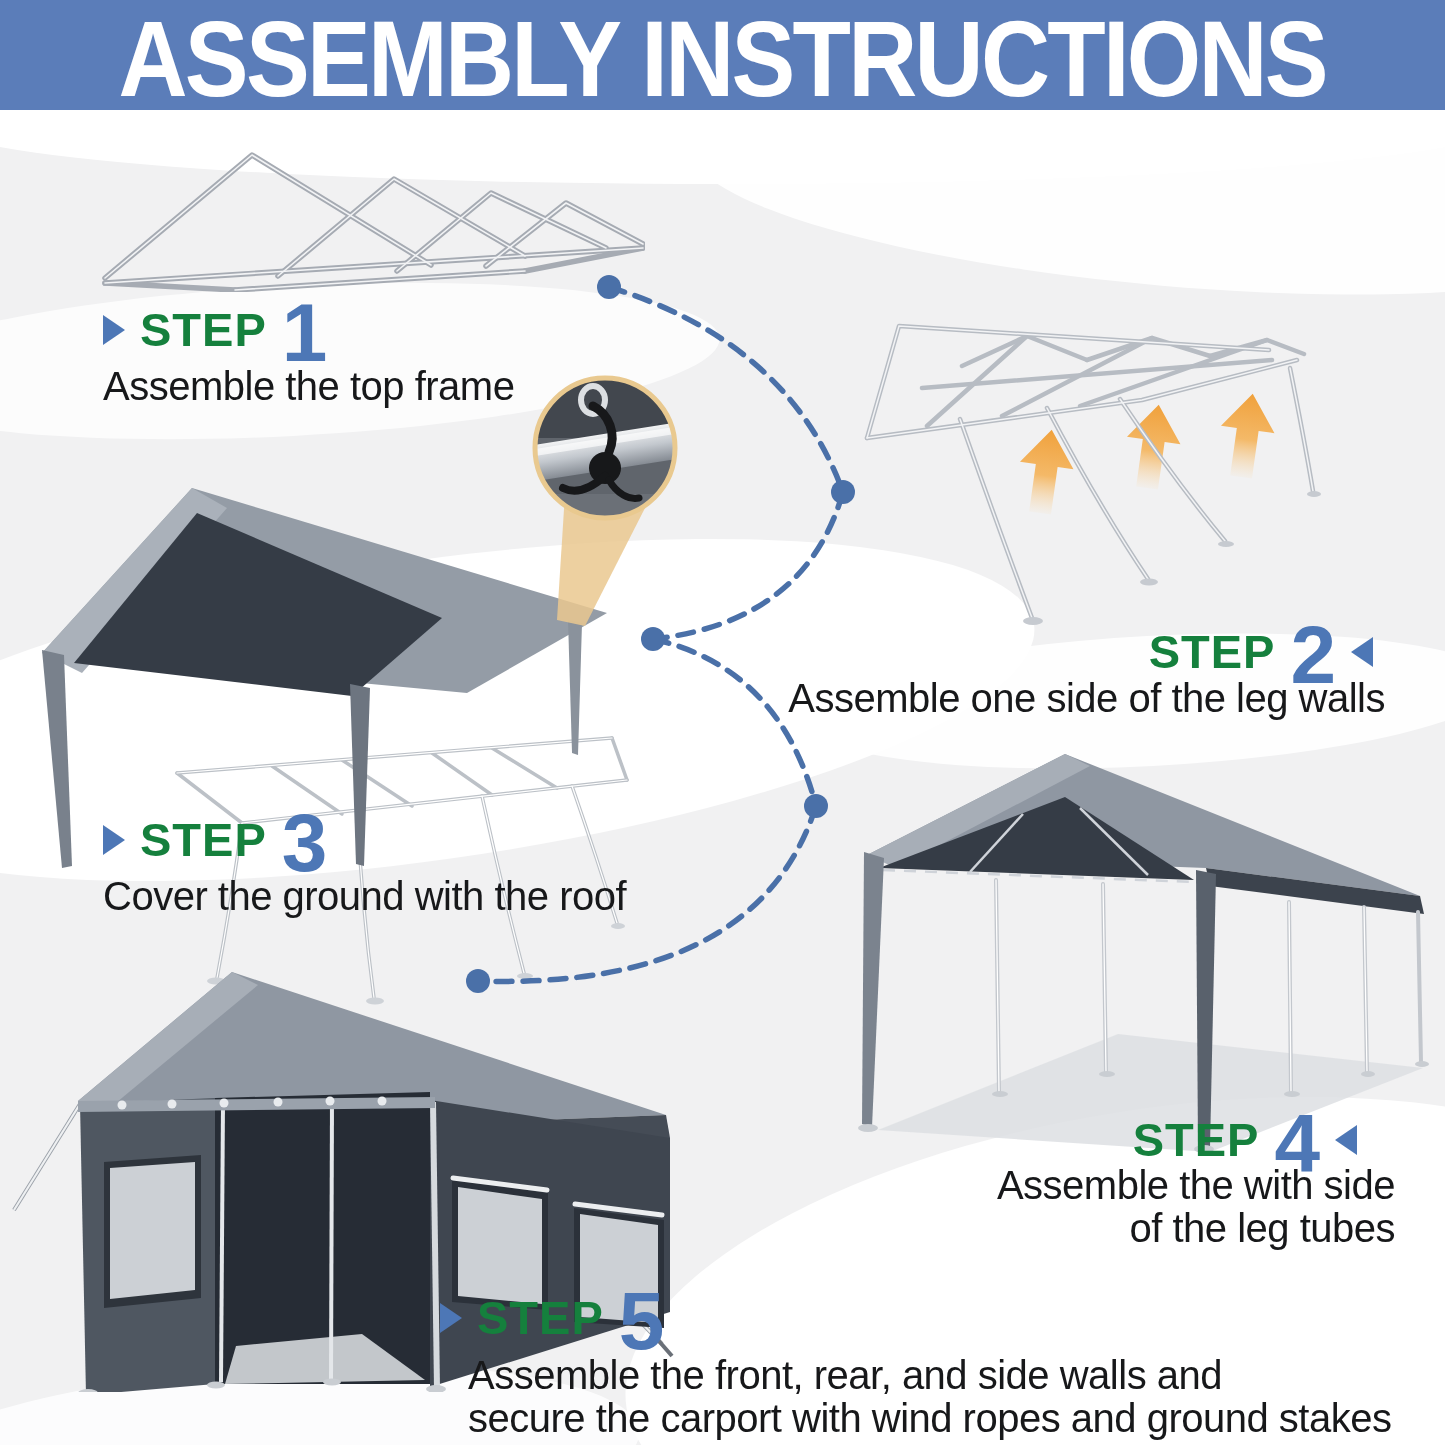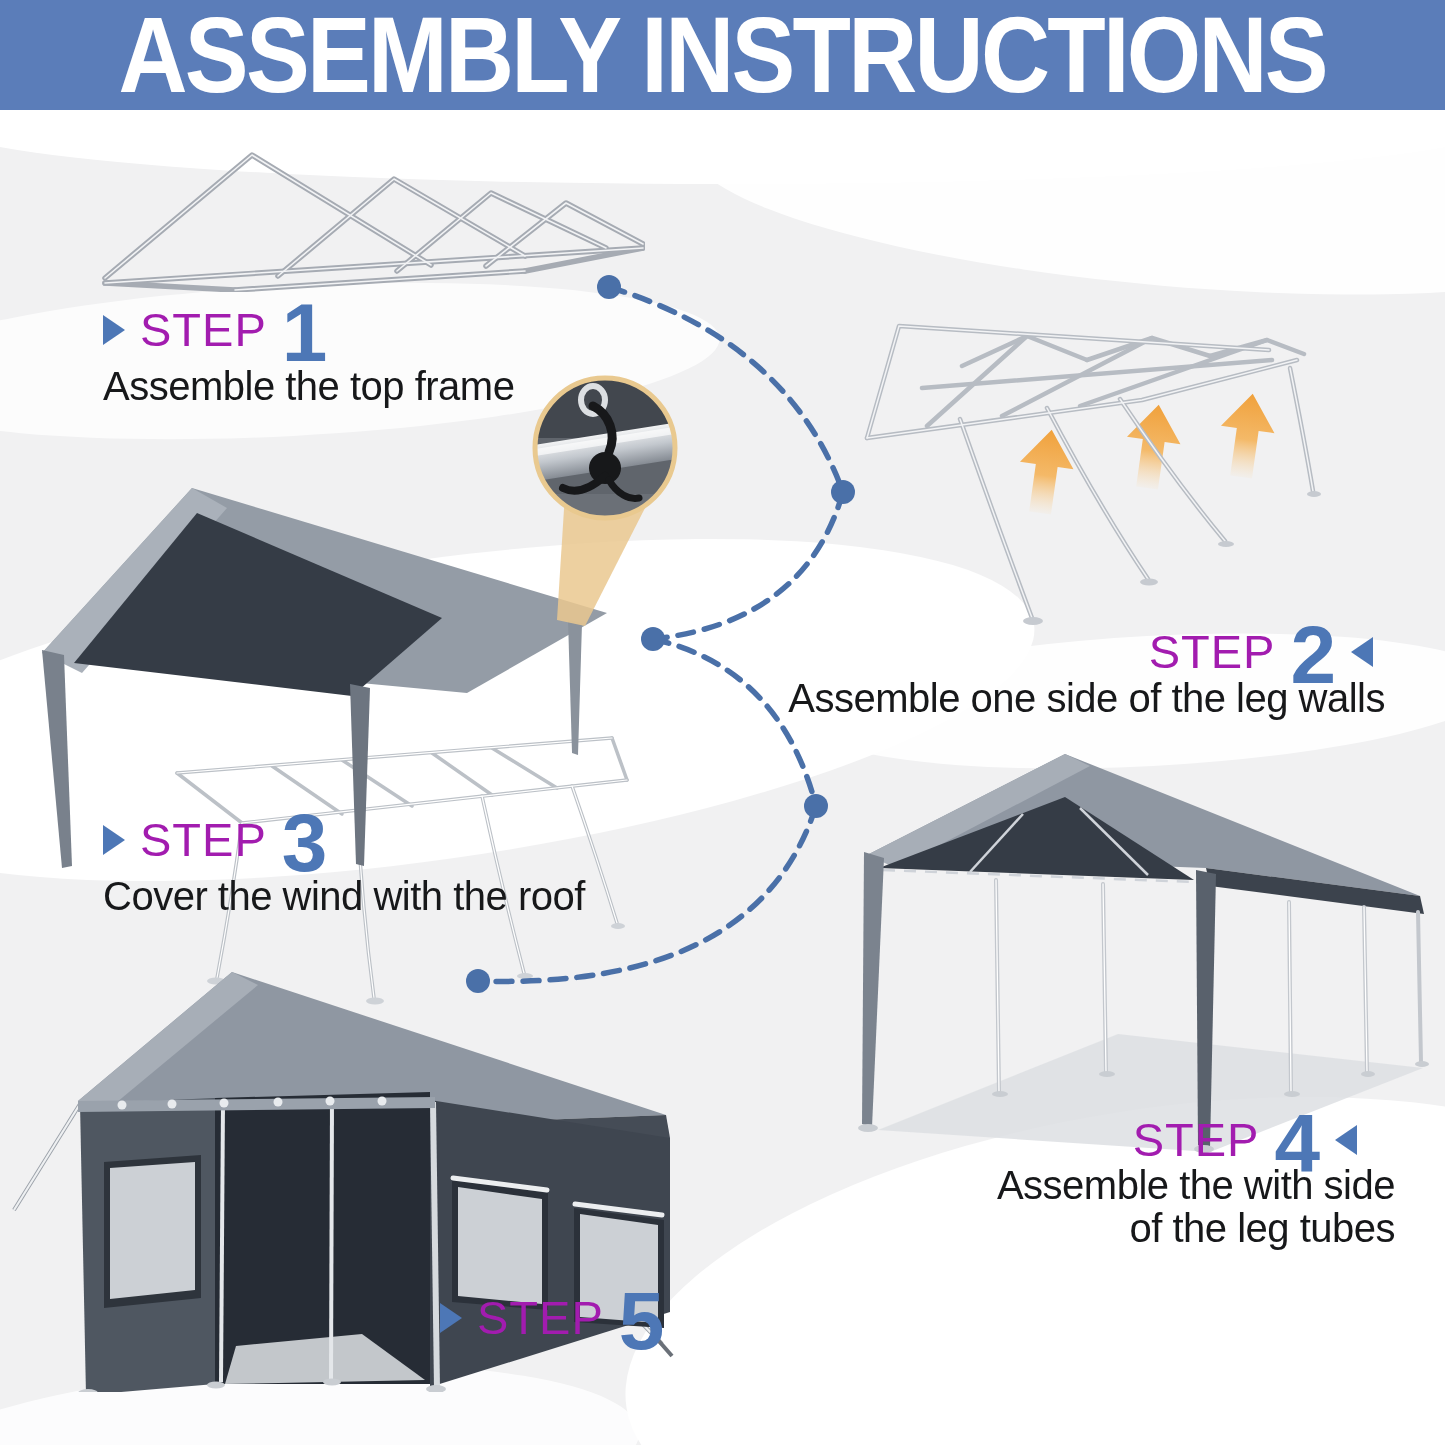--- a/index.html
+++ b/index.html
@@ -14,30 +14,30 @@
   .sw-topright { top:96px; left:690px; width:960px; height:190px; transform:rotate(5deg); opacity:.9; }
   .sw-lefttop { top:286px; left:-140px; width:860px; height:150px; transform:rotate(-3deg); opacity:.75; }
   .sw-mid { top:560px; left:-180px; width:1220px; height:300px; transform:rotate(-8deg); opacity:.95; }
   .sw-mid2 { top:636px; left:800px; width:700px; height:130px; transform:rotate(-3deg); opacity:.9; }
   .sw-bot { top:1110px; left:620px; width:1060px; height:430px; transform:rotate(-9deg); opacity:.95; }
   .sw-botleft { top:1368px; left:-120px; width:760px; height:180px; transform:rotate(-4deg); opacity:.8; }
 
   
   .banner {
     position:absolute; top:0; left:0; width:1445px; height:110px;
-    background:#5b7db9; display:flex; align-items:center; justify-content:center; z-index:6;
+    background:#5b7db9; display:flex; align-items:flex-start; justify-content:center; z-index:6;
   }
   .banner h1 {
     margin:0; color:#ffffff; font-size:104px; font-weight:bold;
     letter-spacing:-3px; transform:scaleX(0.92) scaleY(1.04); white-space:nowrap;
   }
 
   
   .steplabel { position:absolute; display:flex; align-items:center; gap:15px; z-index:7; }
-  .step-word { font-weight:normal; font-size:47px; color:#a21caf; letter-spacing:1px; }
+  .step-word { font-weight:bold; font-size:47px; color:#15803d; letter-spacing:1px; }
   .step-num  { font-weight:bold; font-size:82px; color:#4d77b6; line-height:.78; transform:translateY(3px); }
   .tri-r { width:0; height:0; border-top:15px solid transparent; border-bottom:15px solid transparent; border-left:22px solid #4d77b6; }
   .tri-l { width:0; height:0; border-top:15px solid transparent; border-bottom:15px solid transparent; border-right:22px solid #4d77b6; }
   .caption { position:absolute; font-size:40px; color:#17181a; letter-spacing:-.5px; z-index:7; white-space:nowrap; }
   .cap-right { text-align:right; }
   .capline { line-height:43px; }
 
   .illus, .overlay { position:absolute; }
   .illus { z-index:2; }
   .overlay { z-index:4; left:0; top:0; }
@@ -318,31 +318,35 @@
     <span class="step-num">2</span>
     <span class="tri-l"></span>
   </div>
   <div class="caption cap-right" style="right:60px; top:676px;">Assemble one side of the leg walls</div>
 
   <div class="steplabel" style="left:103px; top:808px;">
     <span class="tri-r"></span>
     <span class="step-word">STEP</span>
     <span class="step-num">3</span>
   </div>
-  <div class="caption" style="left:103px; top:874px;">Cover the wind with the roof</div>
+  <div class="caption" style="left:103px; top:874px;">Cover the ground with the roof</div>
 
   <div class="steplabel" style="right:88px; top:1108px;">
     <span class="step-word">STEP</span>
     <span class="step-num">4</span>
     <span class="tri-l"></span>
   </div>
   <div class="caption cap-right" style="right:50px; top:1164px;">
     <div class="capline">Assemble the with side</div>
     <div class="capline">of the leg tubes</div>
   </div>
 
   <div class="steplabel" style="left:440px; top:1286px;">
     <span class="tri-r"></span>
     <span class="step-word">STEP</span>
     <span class="step-num">5</span>
   </div>
+  <div class="caption" style="left:468px; top:1354px;">
+    <div class="capline">Assemble the front, rear, and side walls and</div>
+    <div class="capline">secure the carport with wind ropes and ground stakes</div>
+  </div>
 
 </div>
 
 </body></html>

